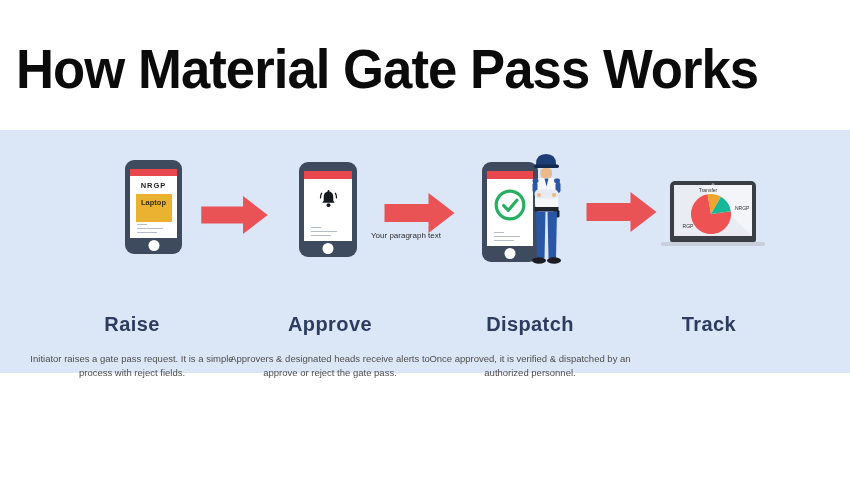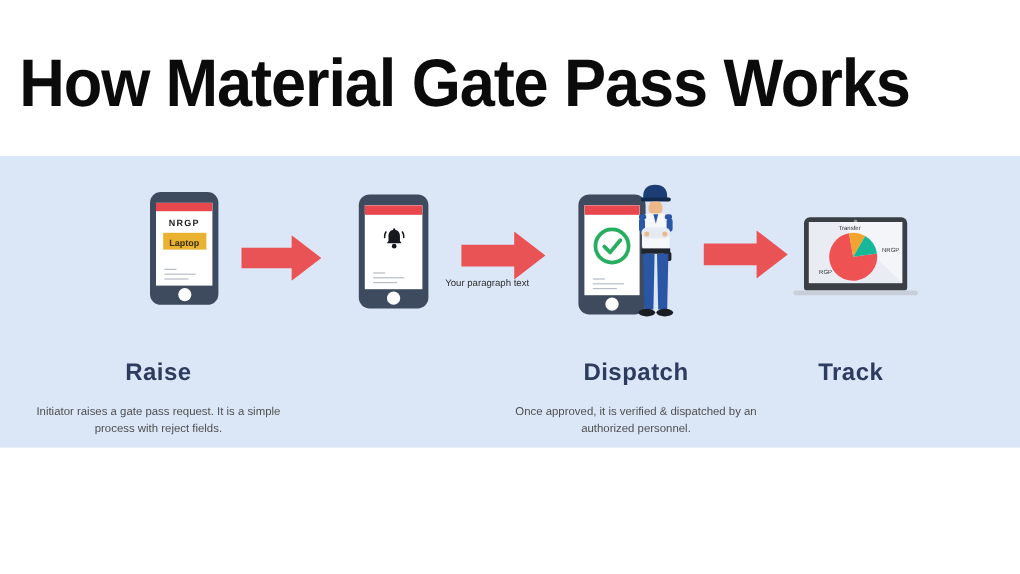--- a/index.html
+++ b/index.html
@@ -35,21 +35,21 @@
   .phone .lines i:nth-child(1){ width:10px; }
   .phone .lines i:nth-child(2){ width:26px; }
   .phone .lines i:nth-child(3){ width:20px; }
 
   .phone-raise { left:125px; top:160px; width:57px; height:94px; }
   .phone-raise .applabel {
     text-align:center; font-size:7.5px; font-weight:bold; color:#1d1d1d;
     margin-top:5px; letter-spacing:1px;
   }
   .phone-raise .itembox {
-    margin:4px auto 12px; width:36px; height:14px; background:#eab231;
+    margin:4px auto 12px; width:36px; height:28px; background:#eab231;
     color:#3a2f10; font-size:7.5px; font-weight:bold; text-align:center;
     line-height:18px;
   }
 
   .phone-approve { left:299px; top:162px; width:58px; height:95px; }
   .phone-approve .topbar { height:8px; }
   .phone-approve .iconwrap { display:flex; justify-content:center; margin-top:9px; }
 
   .phone-dispatch { left:482px; top:162px; width:56px; height:100px; }
   .phone-dispatch .topbar { height:8px; }
@@ -91,21 +91,21 @@
   .lscreen svg { position:absolute; inset:0; width:78px; height:51px; }
   .lbase {
     position:absolute; left:-9px; top:61px; width:104px; height:4px;
     background:#c9cfd8; border-radius:2px;
   }
   svg text { font-family:"Liberation Sans", sans-serif; }
 
   
   .col { position:absolute; top:297px; width:220px; text-align:center; }
   .col h2 {
-    margin:3px; font-size:20px; font-weight:600; color:#2d3b5f;
+    margin:16px; font-size:20px; font-weight:600; color:#2d3b5f;
     letter-spacing:0.4px;
   }
   .col p {
     margin:14px auto 0; width:205px; font-size:9.5px; line-height:1.5;
     color:#4f4f4f;
   }
   .col-1 { left:22px; }
   .col-2 { left:220px; }
   .col-3 { left:420px; }
   .col-4 { left:599px; }
@@ -231,20 +231,24 @@
         <text x="14" y="43" font-size="5" fill="#333" text-anchor="middle">RGP</text>
       </svg>
     </div>
     <div class="lbase"></div>
   </div>
 
   <div class="col col-1">
     <h2>Raise</h2>
     <p>Initiator raises a gate pass request. It is a simple process with reject fields.</p>
   </div>
+  <div class="col col-2">
+    <h2>Approve</h2>
+    <p>Approvers &amp; designated heads receive alerts to approve or reject the gate pass.</p>
+  </div>
   <div class="col col-3">
     <h2>Dispatch</h2>
     <p>Once approved, it is verified &amp; dispatched by an authorized personnel.</p>
   </div>
   <div class="col col-4">
     <h2>Track</h2>
   </div>
 
 </div>
 

